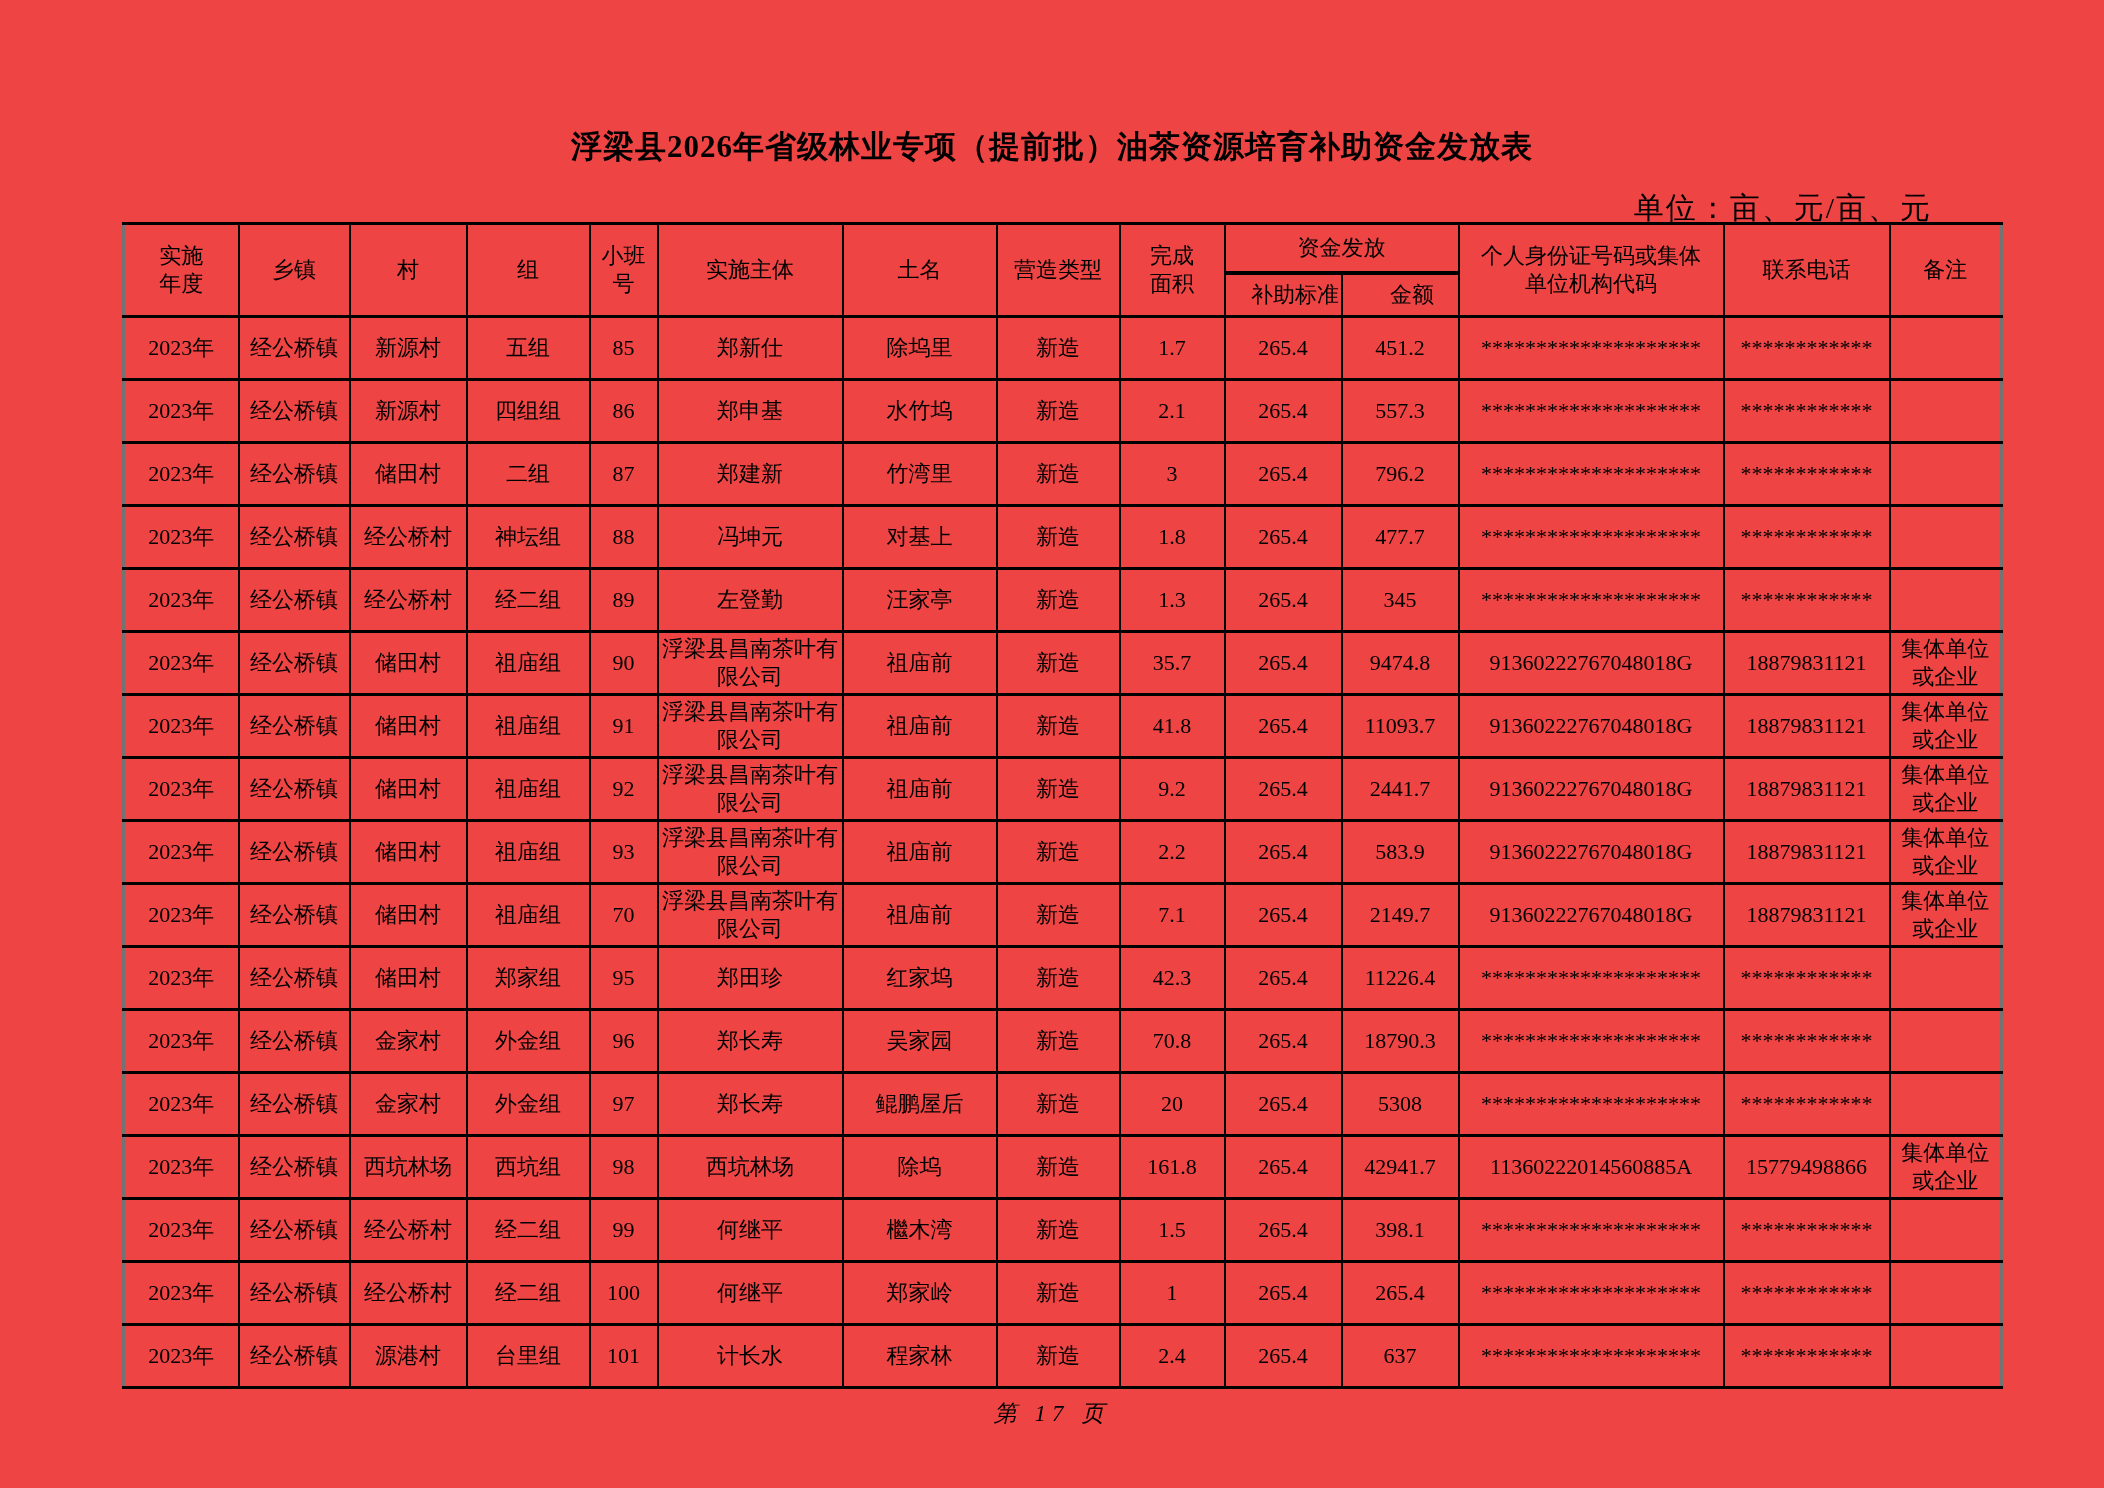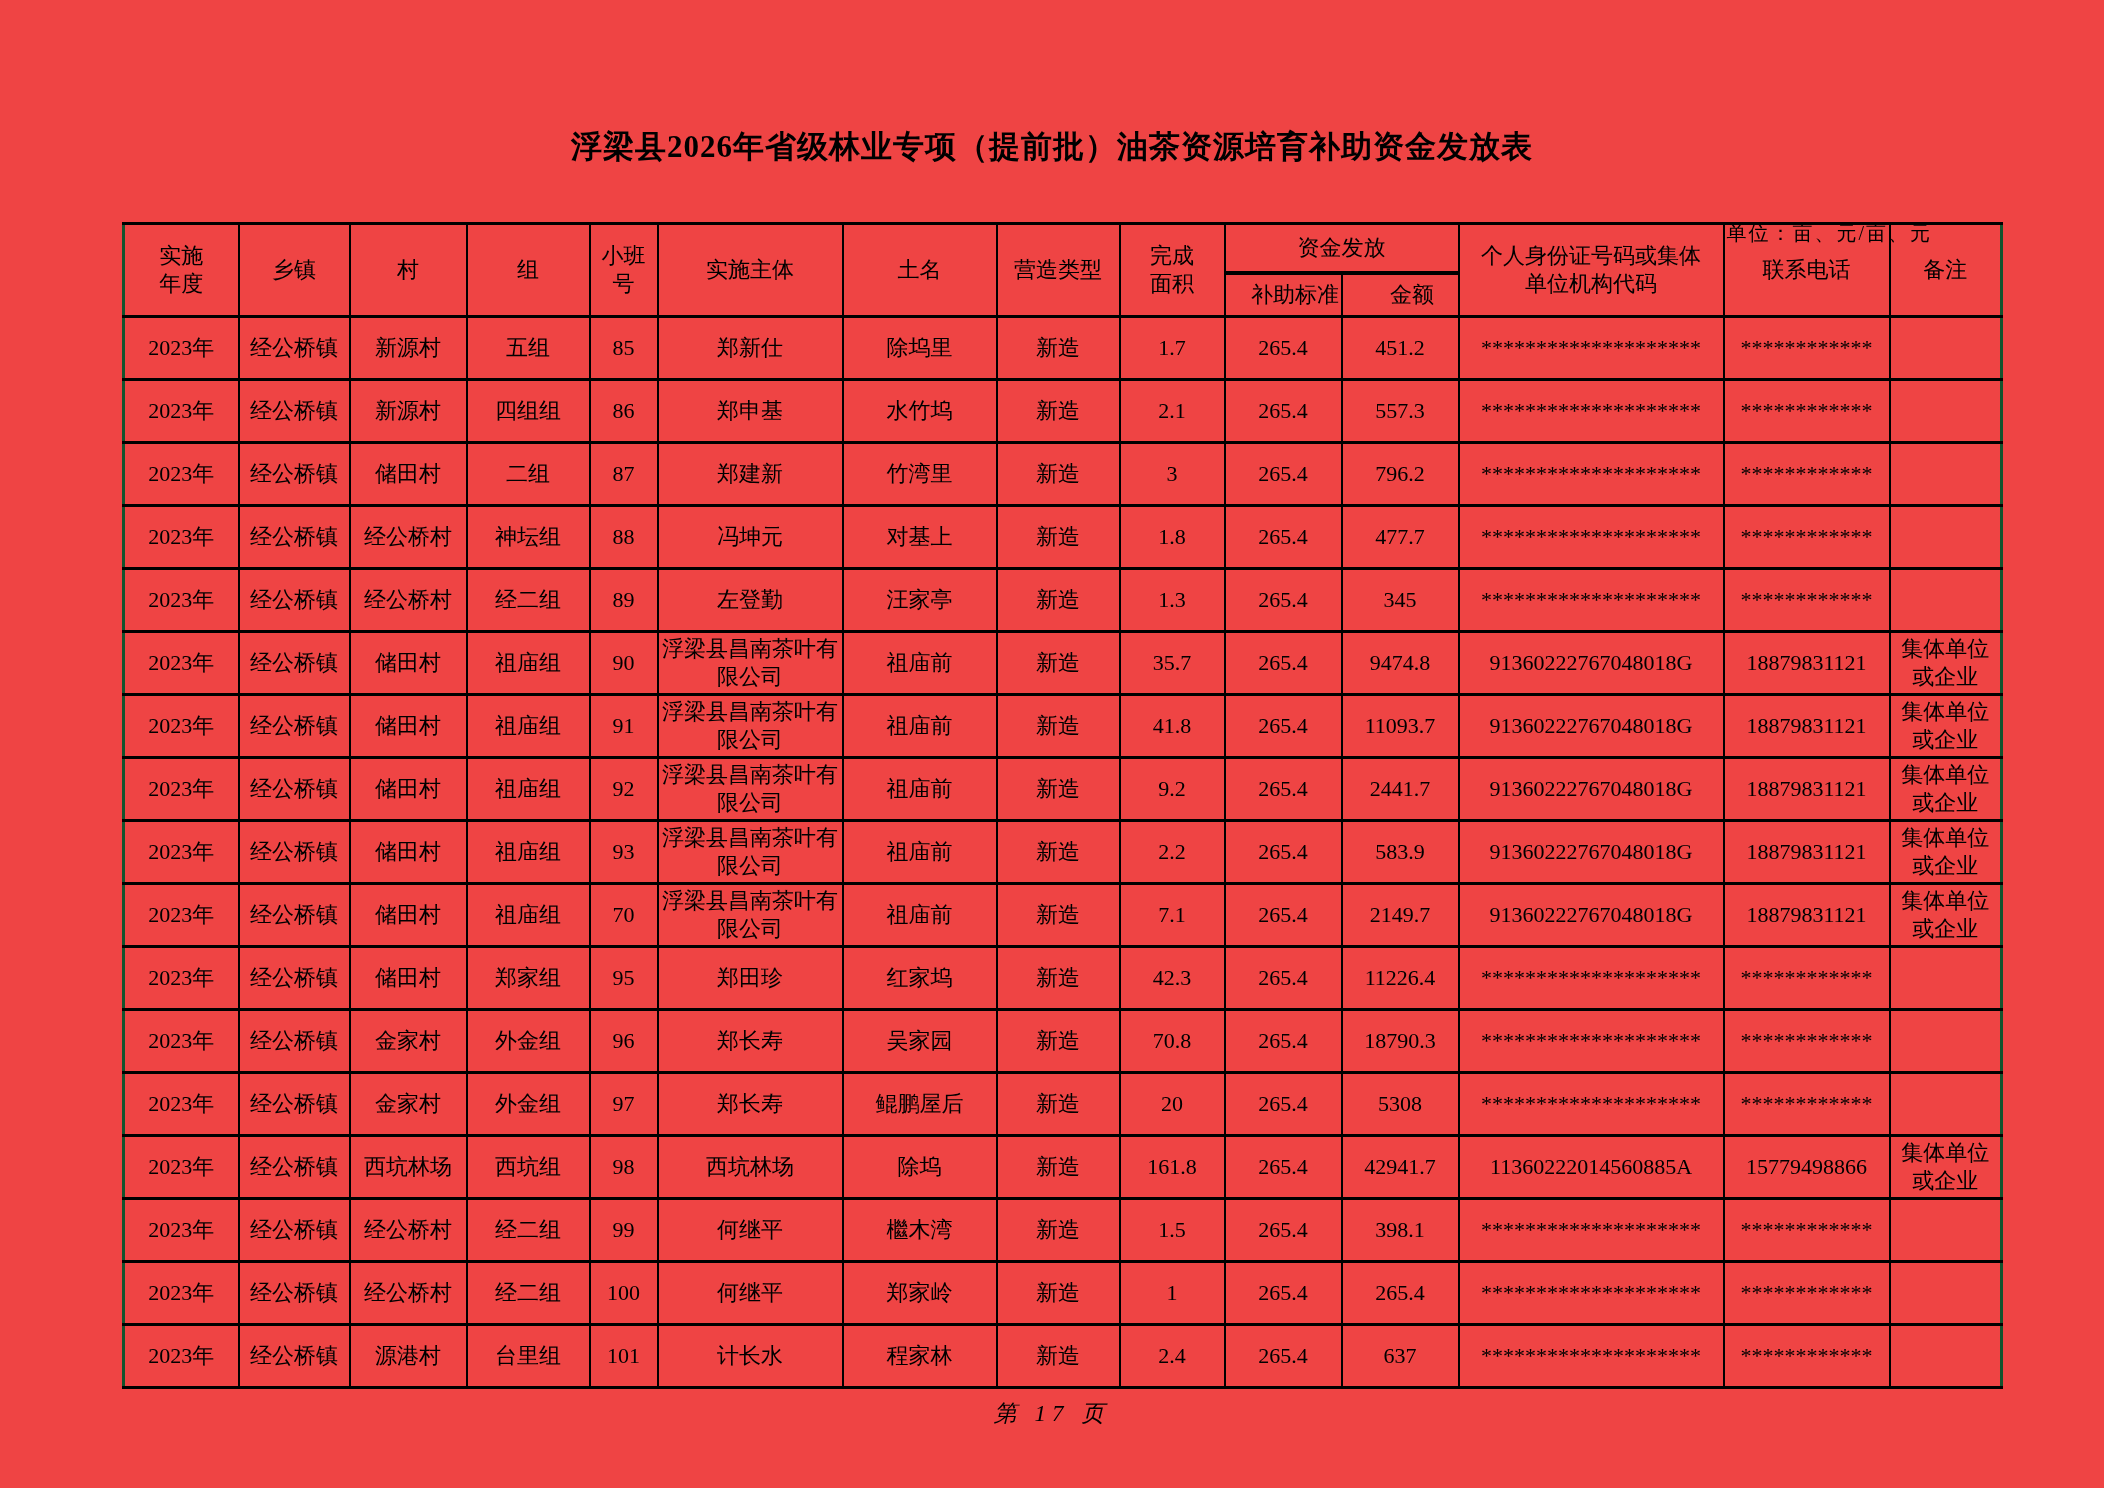--- a/index.html
+++ b/index.html
@@ -24,33 +24,32 @@
     text-align: center;
     font-size: 31px;
     font-weight: bold;
     letter-spacing: 1px;
     white-space: nowrap;
   }
   .unit-note {
     position: absolute;
     top: 188px;
     right: 172px;
-    font-size: 20px;
+    font-size: 30px;
     letter-spacing: 2px;
     white-space: nowrap;
-    margin-top: 32px;
   }
   table.subsidy-table {
     position: absolute;
     left: 122px;
     top: 222px;
     width: 1878px;
     border-collapse: collapse;
     table-layout: fixed;
-    border: 3px solid #14532d;
+    border: 3px solid #737373;
   }
   table.subsidy-table th,
   table.subsidy-table td {
     border-left: 2px solid #000;
     border-right: 2px solid #000;
     border-top: 3px solid #000;
     border-bottom: 3px solid #000;
     padding: 0;
     text-align: center;
     vertical-align: middle;

